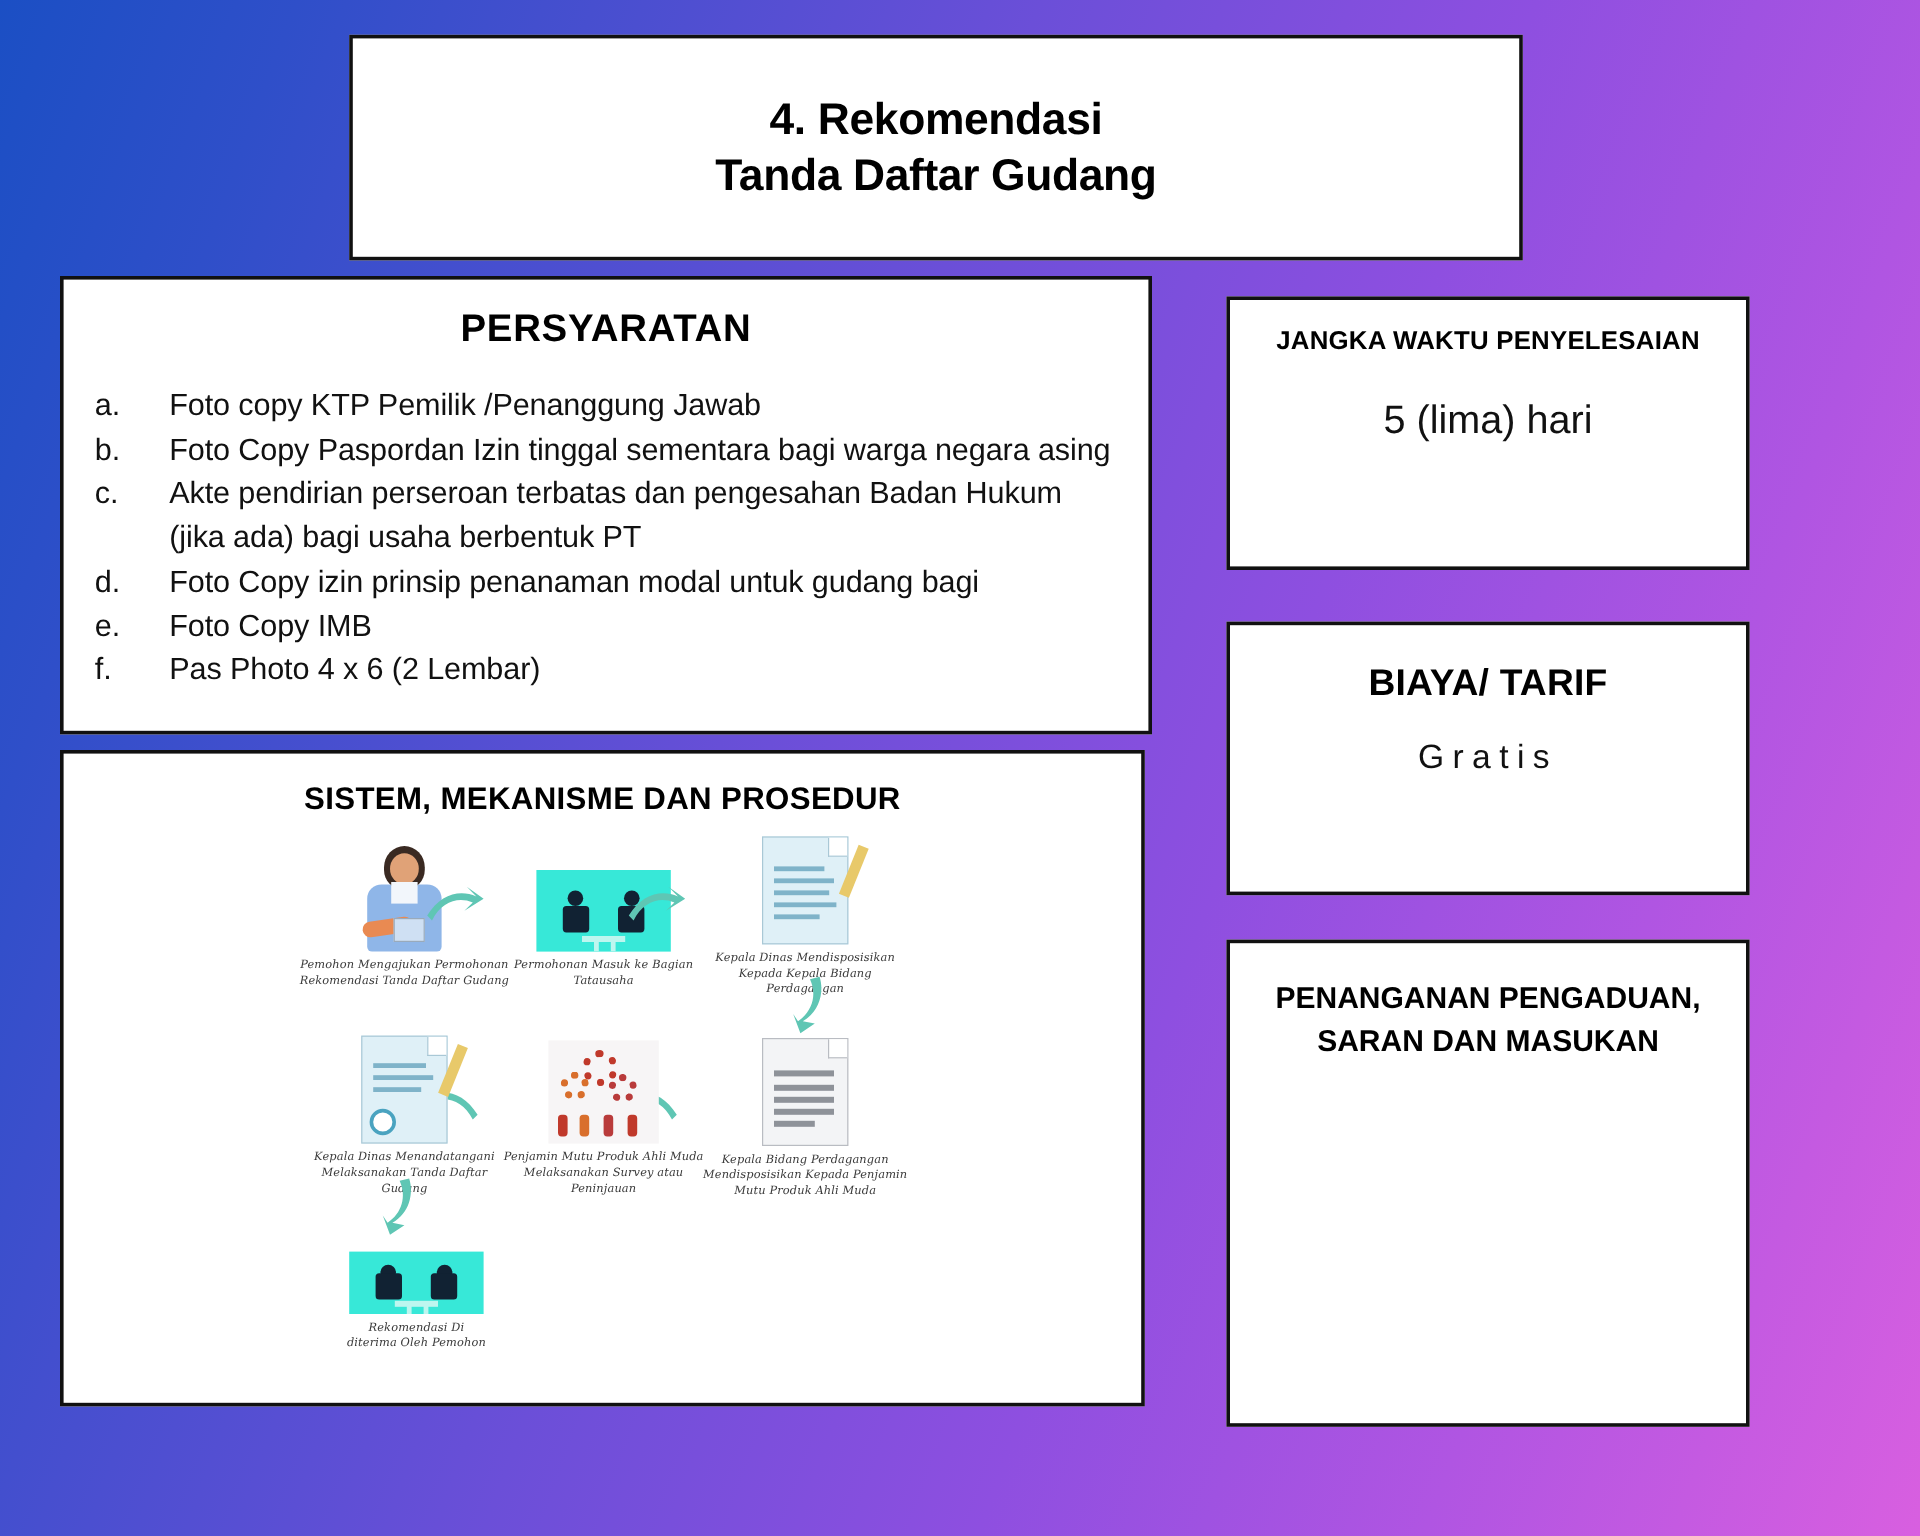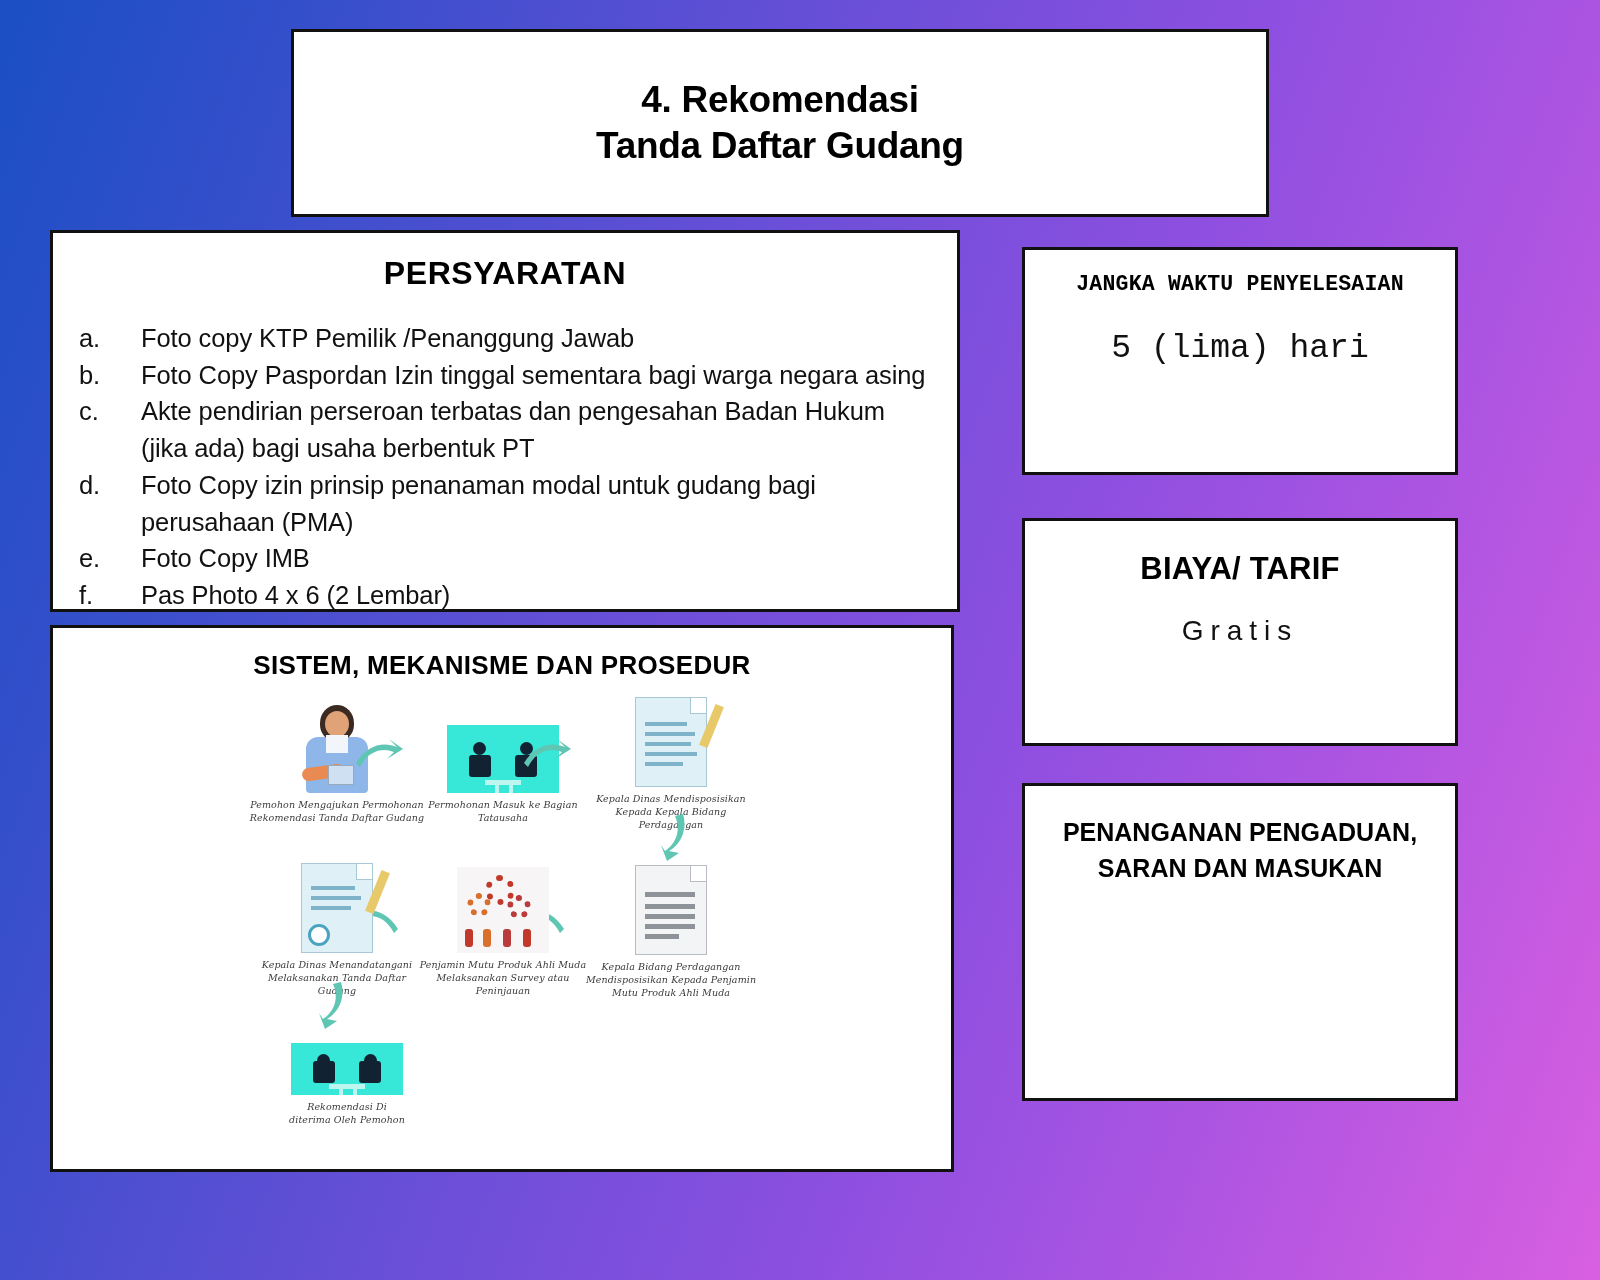--- a/index.html
+++ b/index.html
@@ -91,23 +91,23 @@
   .gears .g3 { width:24px; height:24px; left:50px; top:28px; border-color:#b93b3b; }
   .gears .fig { position:absolute; bottom:6px; width:8px; height:18px; background:#c0392b; border-radius:3px; }
   .gears .f1 { left:8px; } .gears .f2 { left:26px; background:#d96f2c; }
   .gears .f3 { left:46px; background:#b93b3b; } .gears .f4 { left:66px; background:#c0392b; }
 
   .arrow { position:absolute; color:#5fc6b4; }
   .arrow svg { display:block; }
 
   
   .rcard { position:absolute; left:1022px; width:436px; }
-  #jangka-card { top:247px; height:228px; padding:22px 20px;font-family:Liberation Mono, monospace; }
+  #jangka-card { top:247px; height:228px; padding:22px 20px; }
   #biaya-card { top:518px; height:228px; padding:30px 20px; }
-  #pengaduan-card { top:783px; height:318px; padding:28px 26px; }
+  #pengaduan-card { top:783px; height:406px; padding:28px 26px; }
 
   .rtitle { text-align:center; font-weight:bold; color:#000; }
   #jangka-title { font-size:21.5px; letter-spacing:0.2px; }
   #jangka-value { text-align:center; font-size:33px; color:#111; margin-top:34px; }
   #biaya-title { font-size:31px; letter-spacing:0.2px; }
   #biaya-value { text-align:center; font-size:28px; color:#111; margin-top:28px; letter-spacing:7px; }
   #pengaduan-title { font-size:25px; line-height:1.45; }
   #pengaduan-body {
     margin-top:52px; font-size:27px; color:#111; line-height:1.58;
     text-align:justify; text-align-last:left;
@@ -140,24 +140,20 @@
       <span class="req-text">Akte pendirian perseroan terbatas dan pengesahan Badan Hukum</span>
     </div>
     <div class="req-row cont">
       <span class="req-mark">c.</span>
       <span class="req-text">(jika ada) bagi usaha berbentuk PT</span>
     </div>
 
     <div class="req-row">
       <span class="req-mark">d.</span>
       <span class="req-text">Foto Copy izin prinsip penanaman modal untuk gudang bagi</span>
-    </div>
-    <div class="req-row cont">
-      <span class="req-mark">d.</span>
-      <span class="req-text">perusahaan (PMA)</span>
     </div>
 
     <div class="req-row">
       <span class="req-mark">e.</span>
       <span class="req-text">Foto Copy IMB</span>
     </div>
 
     <div class="req-row">
       <span class="req-mark">f.</span>
       <span class="req-text">Pas Photo 4 x 6 (2 Lembar)</span>

